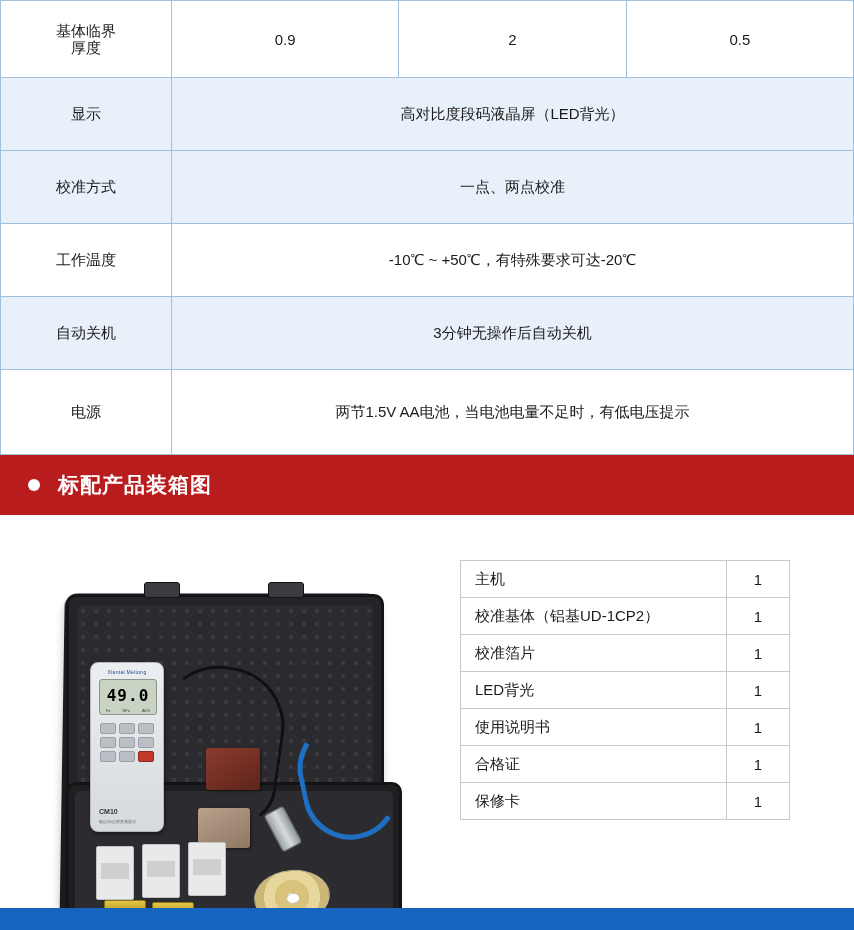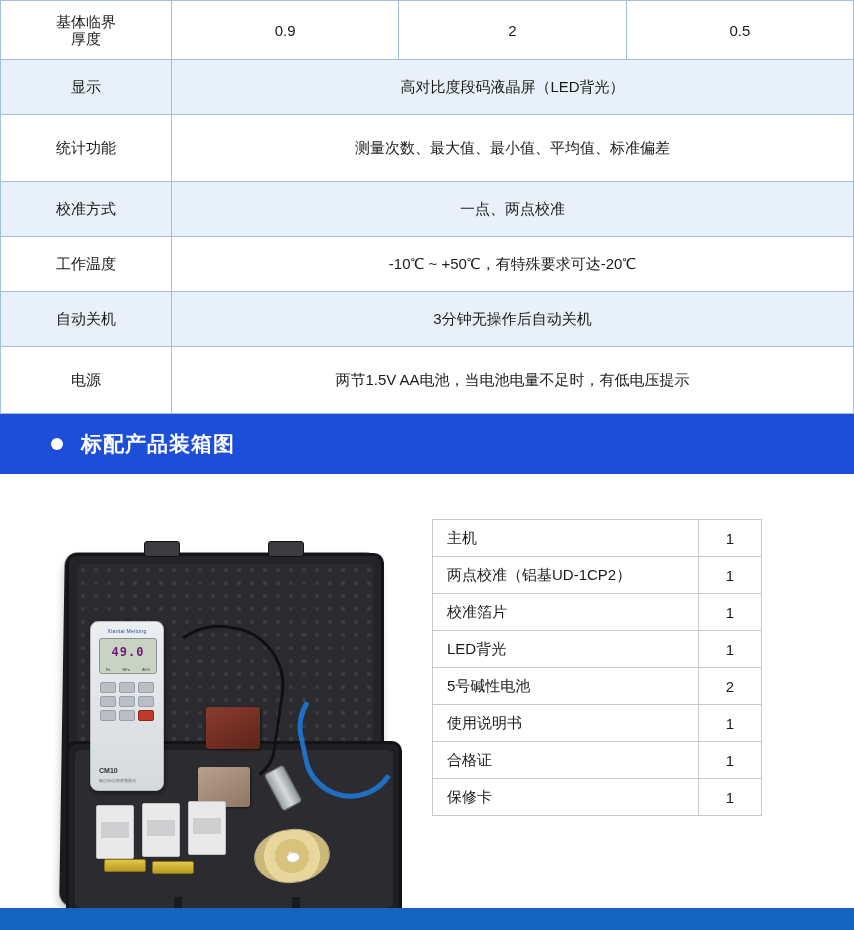--- a/index.html
+++ b/index.html
@@ -25,21 +25,21 @@
     width: 854px;
     border-collapse: collapse;
     table-layout: fixed;
   }
   .spec-table td {
     border: 1px solid #9fc0de;
     text-align: center;
     vertical-align: middle;
     font-size: 15px;
     color: #1a1a1a;
-    padding: 12px 4px;
+    padding: 21px 4px;
   }
   .spec-table td.label {
     width: 162px;
     background: #ffffff;
   }
   .spec-table tr.shaded td {
     background: #e8f1f9;
   }
   .spec-table tr.plain td {
     background: #ffffff;
@@ -53,25 +53,25 @@
   }
   .cell-pad-sm {
     height: 30px;
   }
   .two-line {
     line-height: 19px;
   }
 
   
   .section-header {
-    background: #1d4ed8;
+    background: #b91c1c;
     height: 60px;
     display: flex;
     align-items: center;
-    padding-left: 51px;
+    padding-left: 28px;
     box-sizing: border-box;
   }
   .section-header .bullet {
     width: 12px;
     height: 12px;
     border-radius: 50%;
     background: #ffffff;
     margin-right: 18px;
     flex: none;
   }
@@ -201,23 +201,23 @@
     border: 1px solid #8b958a;
     border-radius: 3px;
   }
   .device .reading {
     position: absolute;
     left: 0;
     top: 6px;
     width: 100%;
     text-align: center;
     font-family: "DejaVu Sans Mono", monospace;
-    font-size: 12px;
+    font-size: 16px;
     font-weight: bold;
-    color: #701a75;
+    color: #000000;
     letter-spacing: 1px;
   }
   .device .scr-lbl {
     position: absolute;
     bottom: 1px;
     width: 100%;
     display: flex;
     justify-content: space-around;
     font-size: 4px;
     color: #3c463b;
@@ -344,21 +344,21 @@
     width: 12px; height: 9px;
     margin: -4.5px 0 0 -6px;
     background: #ffffff;
     border-radius: 50%;
     border: 1px solid #c9c2aa;
   }
 
   
   .packing {
     position: absolute;
-    left: 432px;
+    left: 460px;
     top: 45px;
     width: 330px;
     border-collapse: collapse;
     table-layout: fixed;
   }
   .packing td {
     border: 1px solid #c9c9c9;
     font-size: 15px;
     color: #1a1a1a;
     height: 36px;
@@ -392,24 +392,20 @@
           <span>基体临界</span><br>
           <span>厚度</span>
         </td>
         <td>0.9</td>
         <td>2</td>
         <td>0.5</td>
       </tr>
       <tr class="shaded">
         <td class="label cell-pad-sm">显示</td>
         <td colspan="3">高对比度段码液晶屏（LED背光）</td>
-      </tr>
-      <tr class="plain">
-        <td class="label cell-pad-lg">统计功能</td>
-        <td colspan="3">测量次数、最大值、最小值、平均值、标准偏差</td>
       </tr>
       <tr class="shaded">
         <td class="label cell-pad-sm">校准方式</td>
         <td colspan="3">一点、两点校准</td>
       </tr>
       <tr class="plain">
         <td class="label cell-pad-sm">工作温度</td>
         <td colspan="3">-10℃ ~ +50℃，有特殊要求可达-20℃</td>
       </tr>
       <tr class="shaded">
@@ -490,34 +486,30 @@
       <div class="cd"></div>
     </div>
 
     <table class="packing">
       <tbody>
         <tr>
           <td>主机</td>
           <td class="qty">1</td>
         </tr>
         <tr>
-          <td>两点校准（铝基UD-1CP2）</td>
+          <td>校准基体（铝基UD-1CP2）</td>
           <td class="qty">1</td>
         </tr>
         <tr>
           <td>校准箔片</td>
           <td class="qty">1</td>
         </tr>
         <tr>
           <td>LED背光</td>
           <td class="qty">1</td>
-        </tr>
-        <tr>
-          <td>5号碱性电池</td>
-          <td class="qty">2</td>
         </tr>
         <tr>
           <td>使用说明书</td>
           <td class="qty">1</td>
         </tr>
         <tr>
           <td>合格证</td>
           <td class="qty">1</td>
         </tr>
         <tr>

